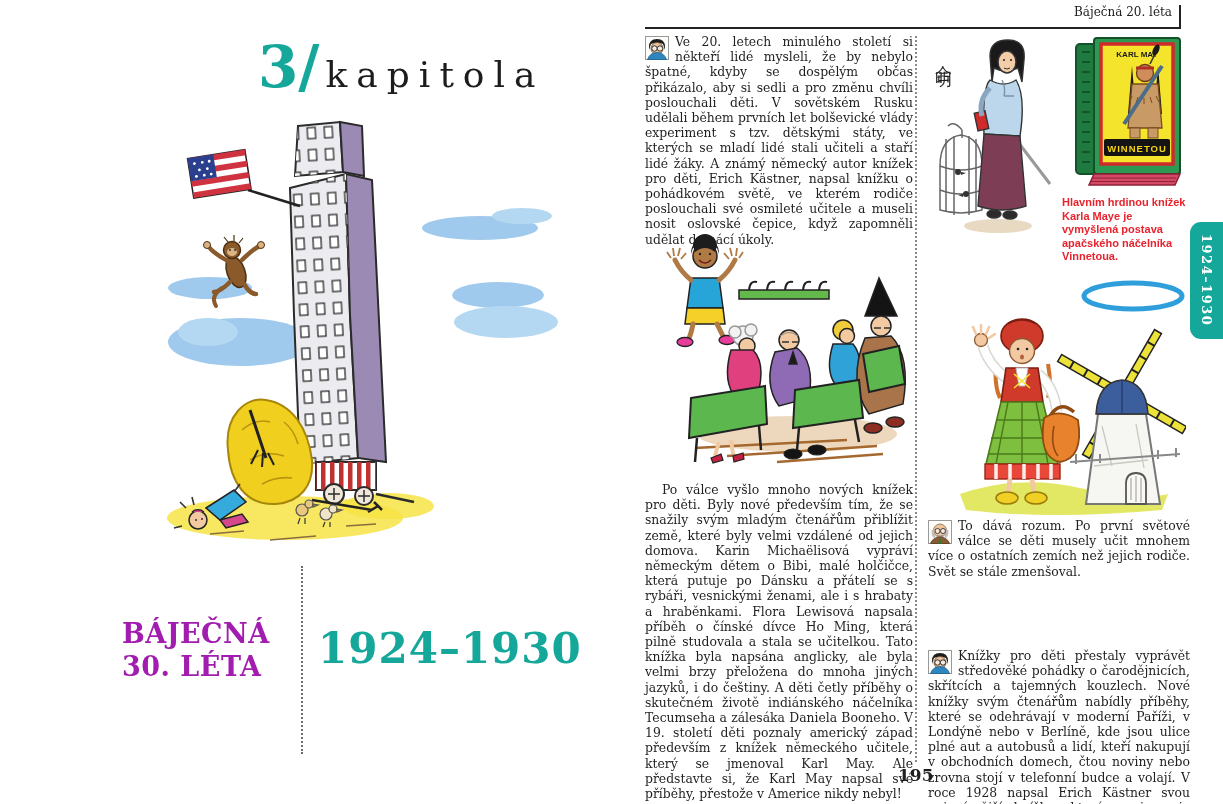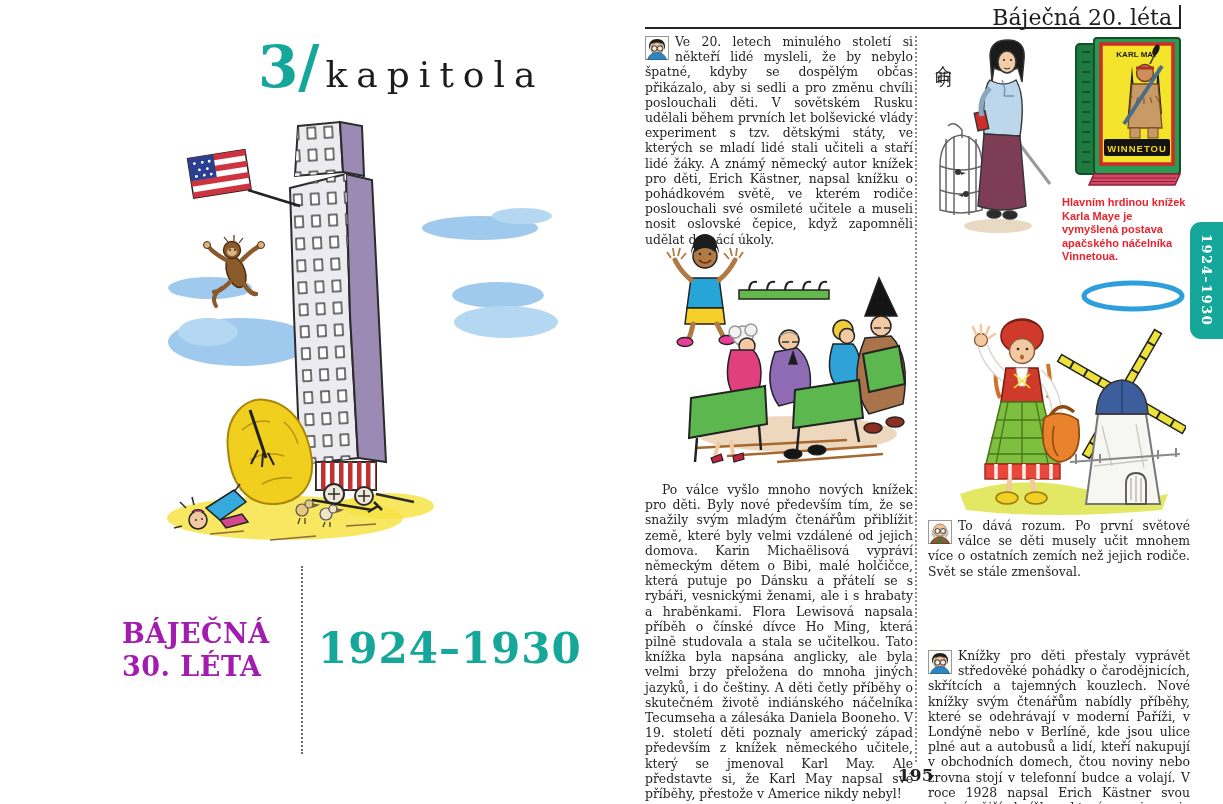--- a/index.html
+++ b/index.html
@@ -8,21 +8,21 @@
   .abs{position:absolute;}
   
   .chapter-head{left:258px;top:38px;display:flex;align-items:baseline;}
   .chapter-num{font-size:58px;font-weight:bold;color:#14a79a;line-height:1;}
   .chapter-word{font-size:36px;letter-spacing:9px;color:#1c1c1c;margin-left:6px;}
   .dotline-left{left:301px;top:566px;height:188px;width:0;border-left:2px dotted #6b6b6b;}
   .series-title{left:122px;top:617px;width:182px;font-size:27px;font-weight:bold;
                 line-height:33px;letter-spacing:.5px;color:#a21caf;}
   .years-big{left:318px;top:624px;font-size:42px;font-weight:bold;color:#14a79a;letter-spacing:1px;}
   
-  .run-head{left:940px;top:5px;width:232px;text-align:right;font-size:22px;color:#1c1c1c;}
+  .run-head{left:940px;top:5px;width:232px;text-align:right;font-size:12px;color:#1c1c1c;}
   .head-rule{left:645px;top:27px;width:536px;height:2px;background:#222;}
   .head-tick{left:1179px;top:5px;width:2px;height:22px;background:#222;}
   
   .col{font-size:12.4px;line-height:15.2px;text-align:justify;}
   .p1{left:645px;top:34px;width:268px;}
   .p2{left:645px;top:482px;width:268px;text-indent:17px;}
   .p3{left:928px;top:518px;width:262px;}
   .p4{left:928px;top:612px;width:262px;margin-top:36px;}
   .sicon{float:left;width:24px;height:24px;margin:2px 6px 0 0;}
   .sicon svg{display:block;}

